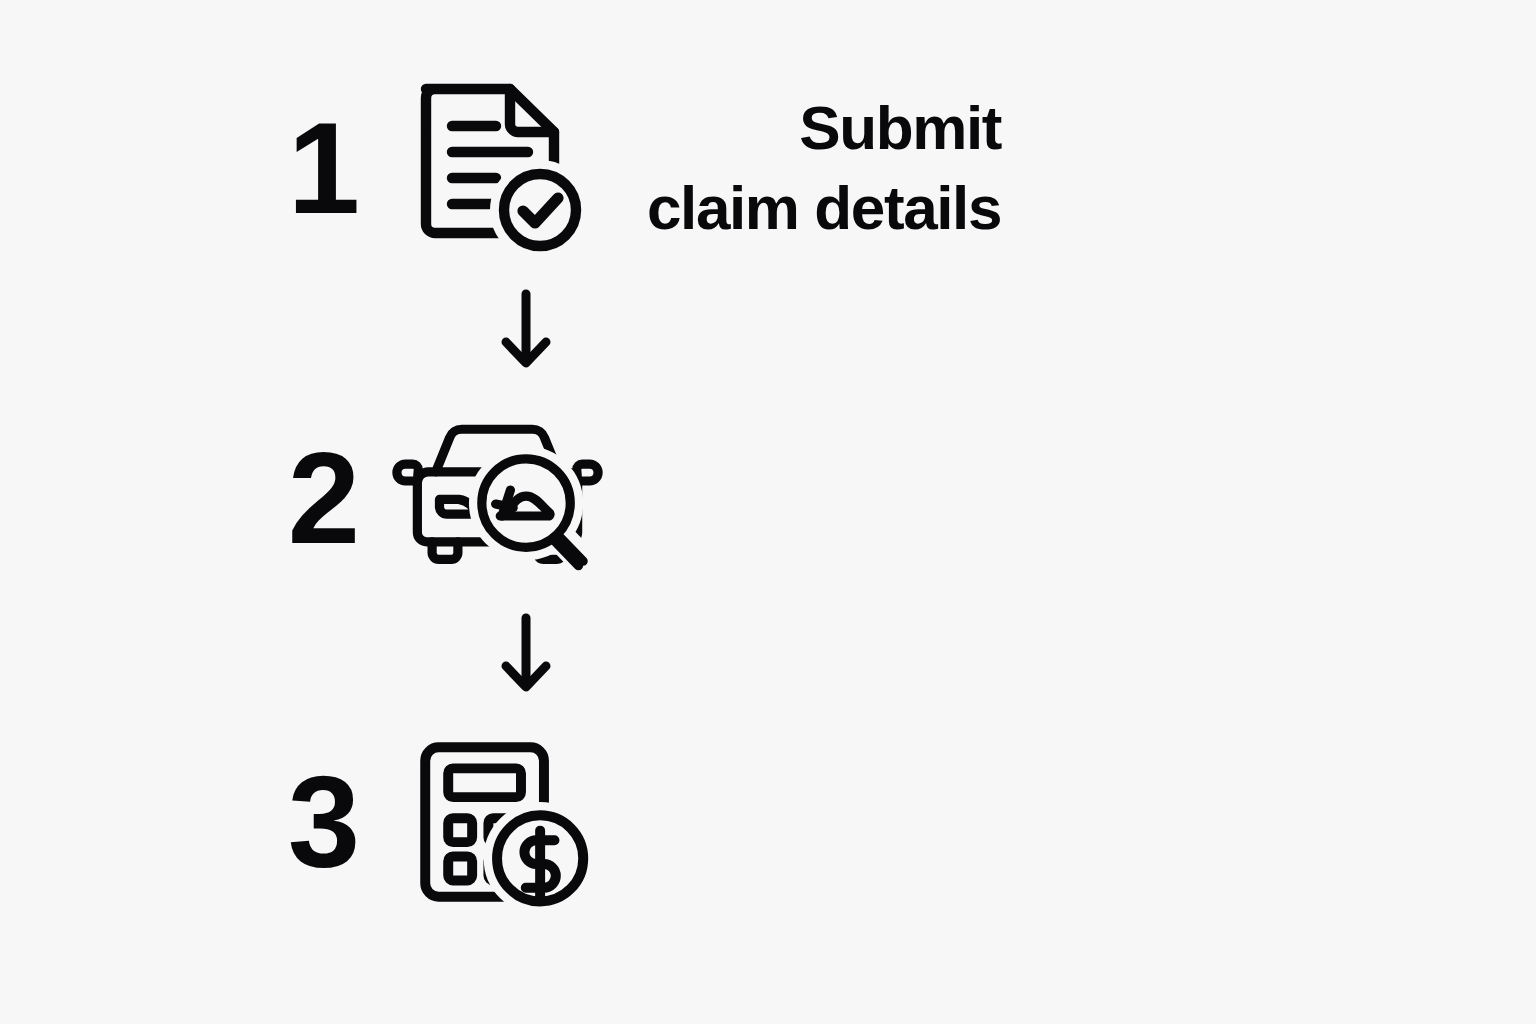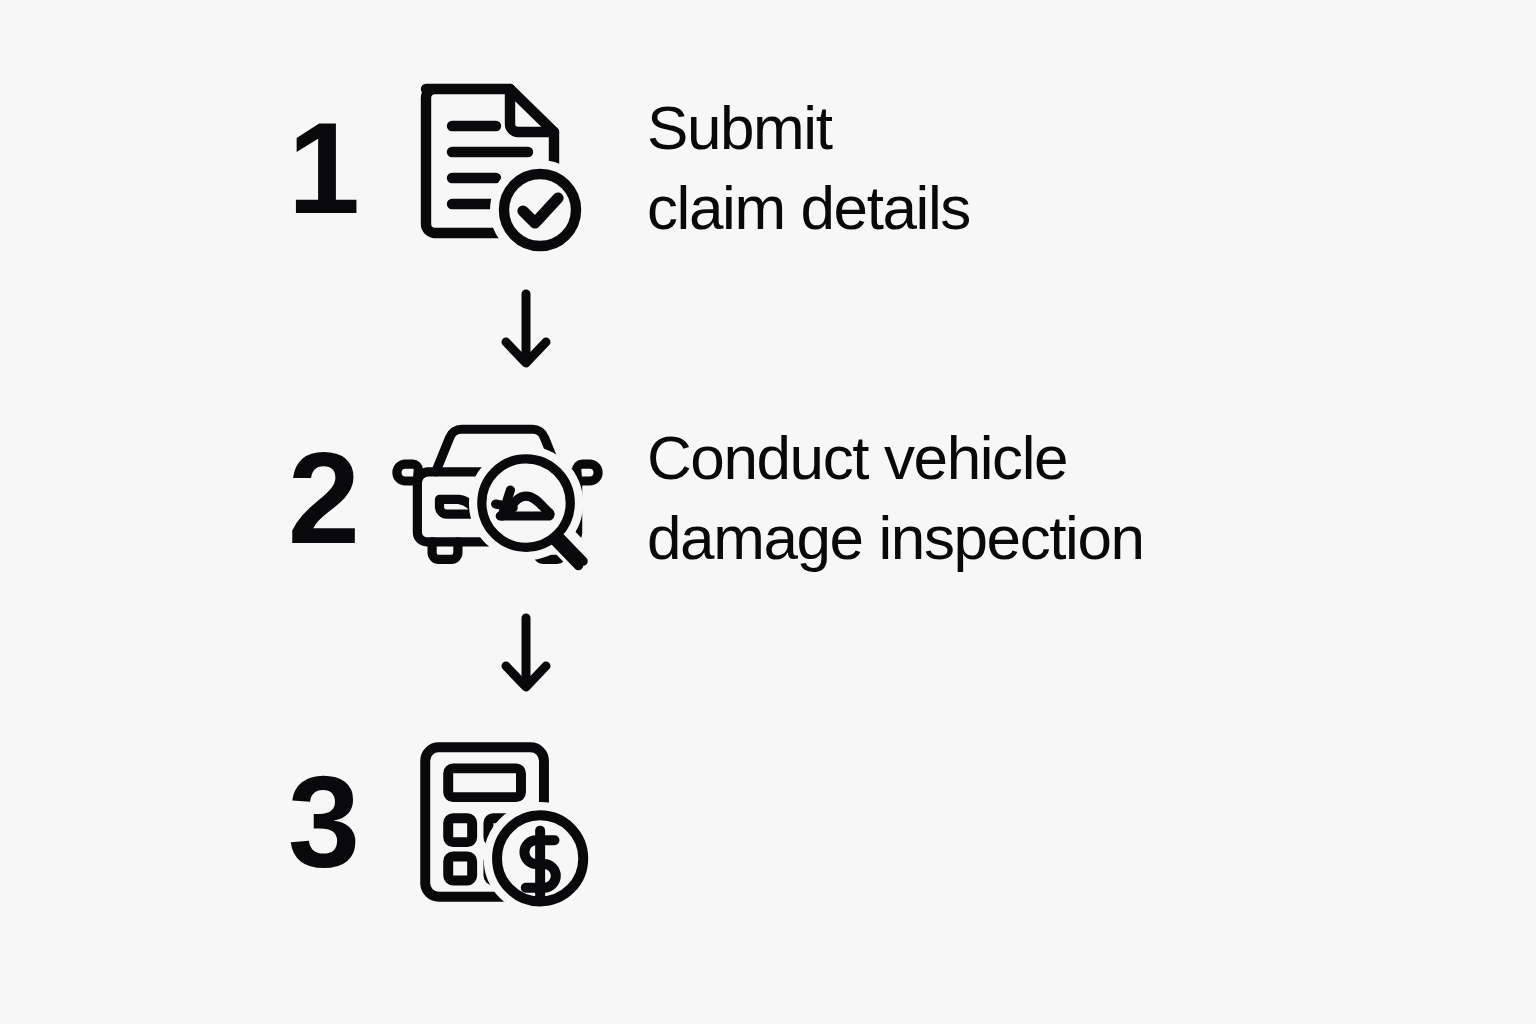--- a/index.html
+++ b/index.html
@@ -50,26 +50,27 @@
     justify-content: center;
   }
 
   .step-icon svg {
     display: block;
   }
 
   .step-label {
     padding-left: 42px;
     font-size: 62px;
-    font-weight: 400;
+    font-weight: 700;
     line-height: 1.29;
     color: #09090b;
     letter-spacing: -1.4px;
     white-space: pre-line;
     font-family: "Liberation Sans", sans-serif;
+    text-align: right;
   }
 
   
   .row-1 { top: 58px;  height: 220px; }
   .row-2 { top: 398px; height: 200px; }
   .row-3 { top: 722px; height: 200px; }
 
   
   .connector {
     position: absolute;
@@ -147,22 +148,20 @@
 
         <circle cx="73" cy="50" r="24" fill="none" stroke="#09090b" stroke-width="5"></circle>
 
         <path d="M59 57 h26 a1 1 0 0 0 .6 -1.8 c-4 -3.4 -7.5 -9 -12.5 -9
                  c-4.2 0 -6.5 3.4 -9 6.6"></path>
         <path d="M64.5 43 L60 57"></path>
         <path d="M56.5 50.5 L66 52.5"></path>
       </svg>
     </div>
 
-    <div class="step-label">Conduct vehicle
-damage inspection</div>
   </div>
 
   <div class="connector arrow-2">
     <svg width="66" height="86" viewBox="0 0 66 86" fill="none" stroke="#09090b" stroke-width="9" stroke-linecap="round" stroke-linejoin="round" aria-hidden="true">
       <path d="M33 6 V72"></path>
       <path d="M13 54 L33 75 L53 54"></path>
     </svg>
   </div>
 
   <div class="step-row row-3">

